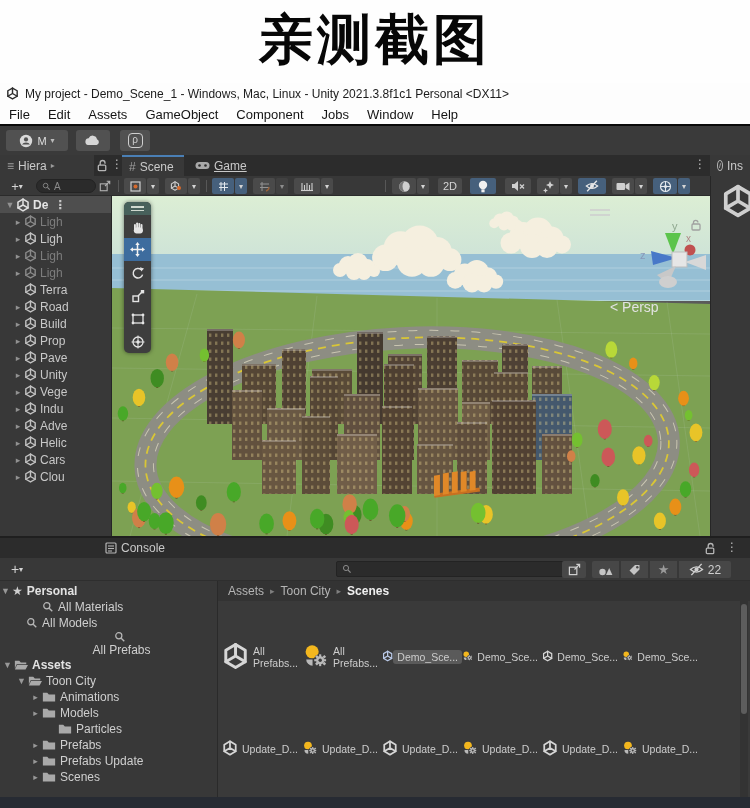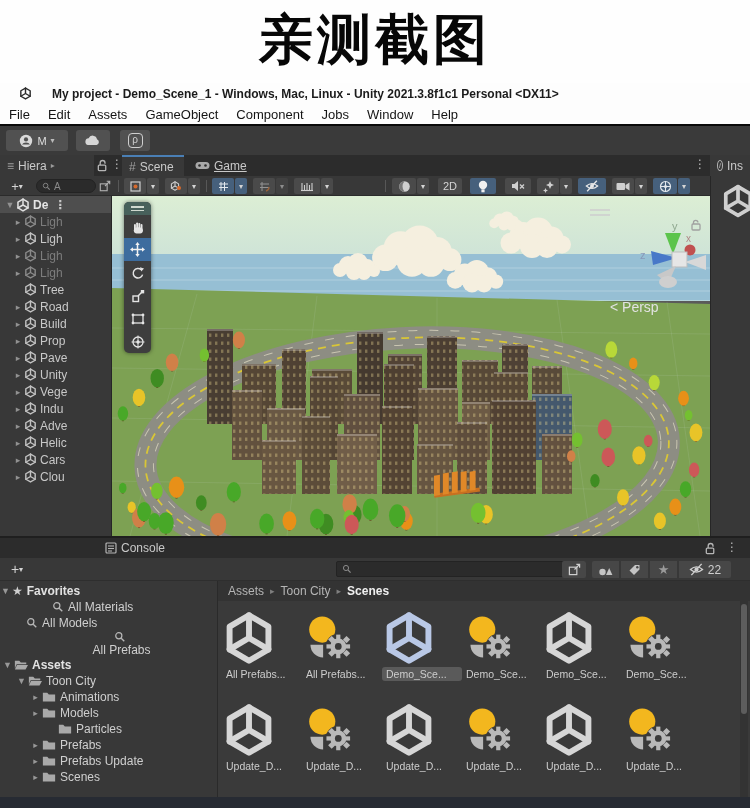--- a/index.html
+++ b/index.html
@@ -5,21 +5,21 @@
   *{margin:0;padding:0;box-sizing:border-box;}
   html,body{width:750px;height:808px;background:#222;}
   body{font-family:"Liberation Sans","DejaVu Sans",sans-serif;-webkit-font-smoothing:antialiased;}
   #app{position:relative;width:750px;height:808px;background:#383838;overflow:hidden;}
   .abs{position:absolute;}
   
   .banner{left:0;top:0;width:750px;height:83px;background:#fefefe;color:#070707;
           font-size:54px;font-weight:900;text-align:center;line-height:80px;letter-spacing:4px;
           font-family:"DejaVu Sans","Liberation Sans",sans-serif;}
   .titlebar{left:0;top:83px;width:750px;height:21px;background:#fdfdfd;color:#1b1b1b;
-            font-size:12px;display:flex;align-items:center;gap:20px;padding-left:19px;font-weight:bold;}
+            font-size:12px;display:flex;align-items:center;gap:6px;padding-left:6px;}
   .menubar{left:0;top:104px;width:750px;height:22px;background:#fdfdfd;border-bottom:2px solid #0a0a0a;
            display:flex;align-items:center;font-size:13px;color:#141414;}
   .menubar span{padding:0 9px;cursor:default;}
   
   .maintb{left:0;top:126px;width:750px;height:29px;background:#3a3a3a;}
   .tbtn{position:absolute;top:4px;height:21px;background:#515151;border-radius:3px;
         display:flex;align-items:center;justify-content:center;gap:4px;color:#dedede;font-size:11px;}
   
   .tabrow{left:0;top:155px;width:750px;height:21px;background:#2c2c2c;}
   .tab{position:absolute;top:0;height:21px;display:flex;align-items:center;gap:4px;
@@ -61,21 +61,21 @@
   .treepanel{left:0;top:581px;width:218px;height:216px;background:#383838;border-right:1px solid #2a2a2a;overflow:hidden;padding-top:2px;}
   .trow{height:16px;display:flex;align-items:center;font-size:12px;color:#cfcfcf;white-space:nowrap;}
   .trow .arr{width:11px;color:#989898;font-size:9px;text-align:center;flex:none;}
   .trow b{font-weight:bold;color:#e2e2e2;}
   .trow svg{flex:none;margin:0 4px 0 1px;}
   .crumbbar{left:218px;top:581px;width:532px;height:20px;background:#333333;display:flex;align-items:center;
             font-size:12px;color:#b5b5b5;padding-left:10px;gap:6px;}
   .crumbbar .sep{color:#7f7f7f;font-size:9px;}
   .crumbbar .last{color:#efefef;font-weight:bold;}
   .gridarea{left:218px;top:601px;width:532px;height:196px;background:#3a3a3a;overflow:hidden;}
-  .cell{position:absolute;width:80px;height:90px;display:flex;flex-direction:column;}
+  .cell{position:absolute;width:80px;height:90px;display:flex;flex-direction:row;align-items:center;}
   .cell .lbl{margin-top:2px;font-size:10.5px;color:#cdcdcd;padding:1px 4px;border-radius:3px;}
   .cell .lbl.sel{background:#5a5a5a;}
   .scroll{left:740px;top:601px;width:8px;height:196px;background:#333;}
   .scroll i{display:block;margin:3px 1px;width:6px;height:110px;background:#5d5d5d;border-radius:3px;}
   .statbar{left:0;top:797px;width:750px;height:11px;background:#272b33;}
   .ico{display:inline-flex;align-items:center;justify-content:center;}
 </style>
 </head>
 <body>
 
@@ -396,21 +396,21 @@
           <svg width="13" height="13" style="color: rgb(138, 138, 138);">
             <use href="#unitylogo"></use>
           </svg>
           <span>Ligh</span>
         </div>
         <div class="hrow">
           <span class="arr"></span>
           <svg width="13" height="13" style="color: rgb(194, 194, 194);">
             <use href="#unitylogo"></use>
           </svg>
-          <span>Tree</span>
+          <span>Terra</span>
         </div>
         <div class="hrow">
           <span class="arr">▸</span>
           <svg width="13" height="13" style="color: rgb(194, 194, 194);">
             <use href="#unitylogo"></use>
           </svg>
           <span>Road</span>
         </div>
         <div class="hrow">
           <span class="arr">▸</span>
@@ -917,23 +917,23 @@
         </span>
       <span>22</span>
     </div>
   </div>
 
   <div class="abs treepanel">
     <div id="fav-block">
         <div class="trow">
           <span class="arr">▼</span>
           <span style="color:#cfcfcf;margin:0 4px 0 1px">★</span>
-          <b>Favorites</b>
-        </div>
-        <div class="trow" style="padding-left: 26px; margin-left: 26px;">
+          <b>Personal</b>
+        </div>
+        <div class="trow" style="padding-left: 42px;">
           <svg width="12" height="12" style="color: rgb(184, 184, 184); margin: 0px 4px 0px 0px;">
             <use href="#mag"></use>
           </svg>
           <span>All Materials</span>
         </div>
         <div class="trow" style="padding-left: 26px;">
           <svg width="12" height="12" style="color: rgb(184, 184, 184); margin: 0px 4px 0px 0px;">
             <use href="#mag"></use>
           </svg>
           <span>All Models</span>

